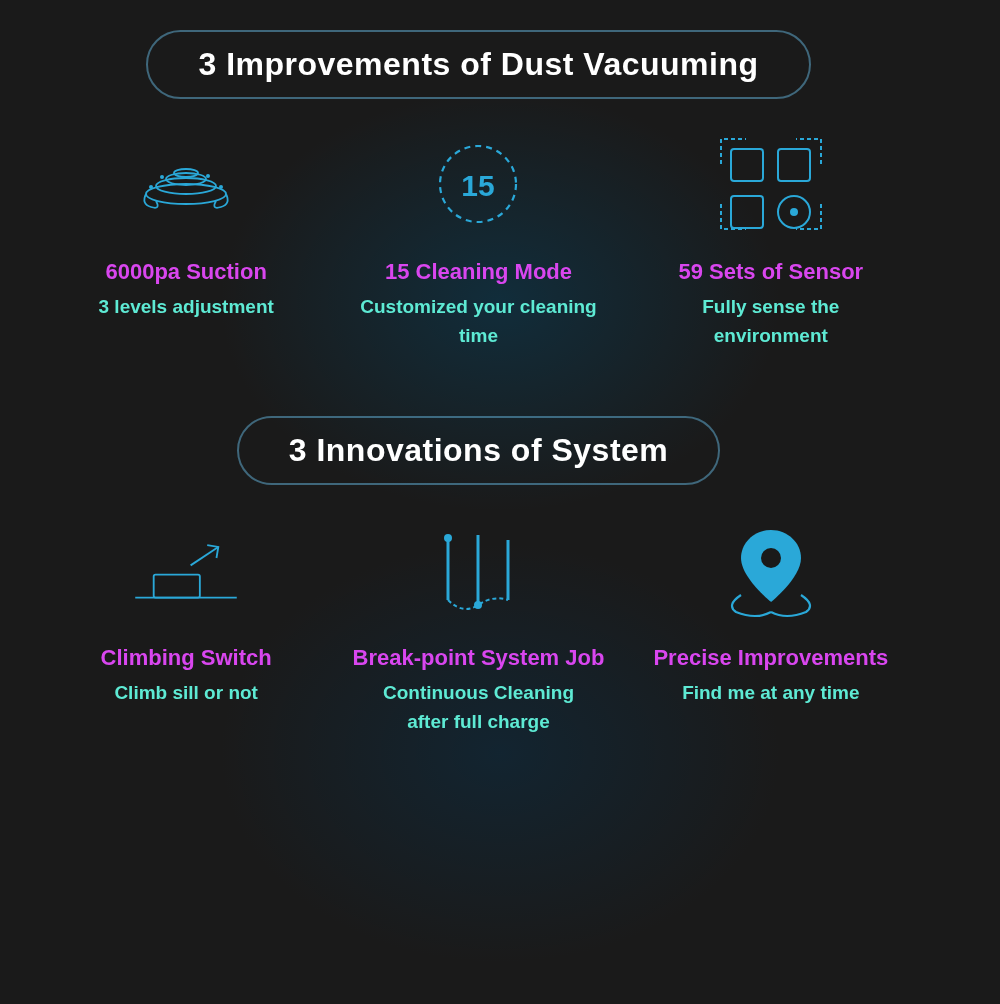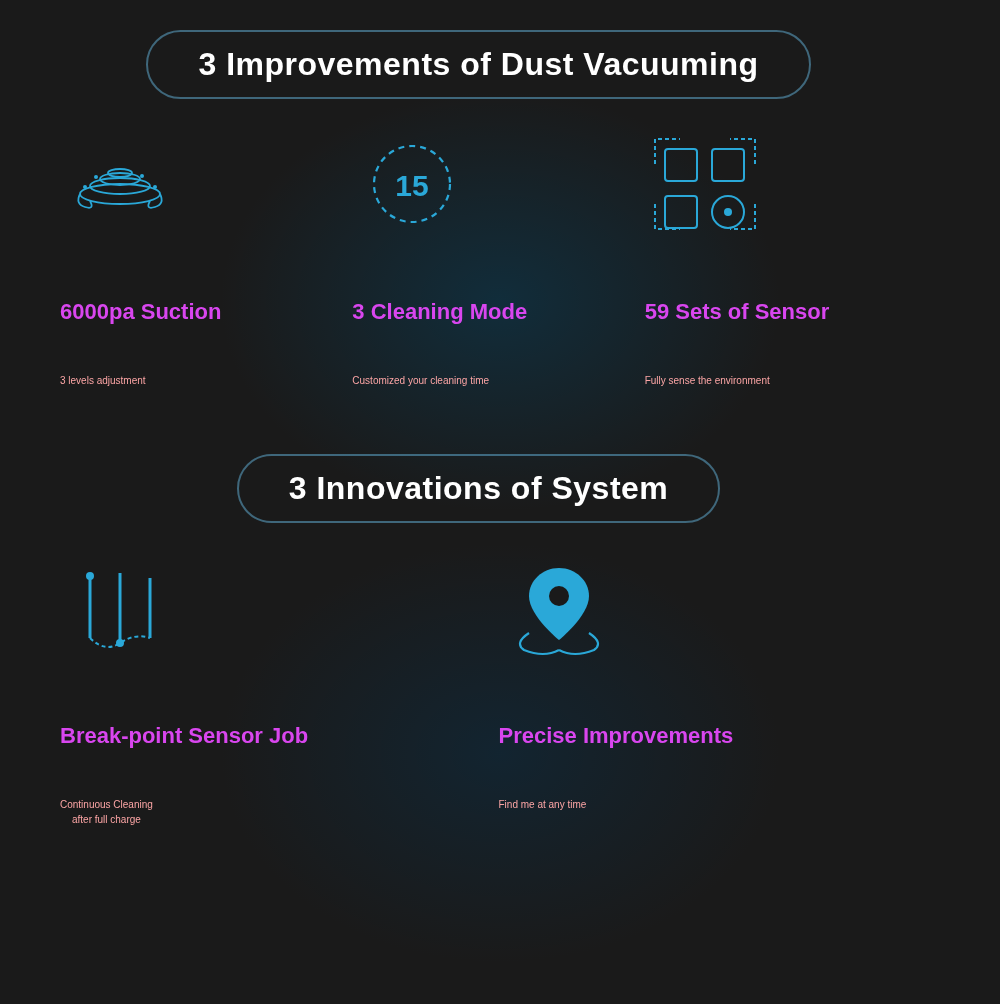--- a/index.html
+++ b/index.html
@@ -57,46 +57,45 @@
       align-items: flex-start;
       gap: 0;
       width: 100%;
       margin-top: 30px;
     }
 
     .feature-item {
       flex: 1;
       display: flex;
       flex-direction: column;
-      align-items: flex-start;
+      align-items: center;
       text-align: center;
       padding: 0 20px;
-      gap: 40px;
     }
 
     .icon-wrapper {
       width: 120px;
       height: 110px;
       display: flex;
       align-items: center;
       justify-content: center;
       margin-bottom: 20px;
     }
 
     .feature-title {
       color: #d946ef;
       font-size: 22px;
       font-weight: 700;
       margin-bottom: 8px;
     }
 
     .feature-subtitle {
-      color: #fca5a5;
-      font-size: 10px;
-      font-weight: 400;
+      color: #5eead4;
+      font-size: 19px;
+      font-weight: 700;
       line-height: 1.5;
     }
 
     .section-divider {
       height: 50px;
     }
 
     
     svg {
       fill: none;
@@ -139,21 +138,21 @@
 
     <div class="feature-item">
       <div class="icon-wrapper">
         <svg width="100" height="100" viewBox="0 0 100 100" stroke="#2aa8d8" stroke-width="2.2" fill="none">
 
           <circle cx="50" cy="50" r="38" stroke="#2aa8d8" stroke-width="2.2" stroke-dasharray="6 5"></circle>
 
           <text x="50" y="62" text-anchor="middle" font-size="30" font-weight="700" fill="#2aa8d8" stroke="none" font-family="Arial">15</text>
         </svg>
       </div>
-      <div class="feature-title">3 Cleaning Mode</div>
+      <div class="feature-title">15 Cleaning Mode</div>
       <div class="feature-subtitle">Customized your cleaning time</div>
     </div>
 
     <div class="feature-item">
       <div class="icon-wrapper">
         <svg width="110" height="100" viewBox="0 0 110 100" stroke="#2aa8d8" stroke-width="2.2" fill="none">
 
           <rect x="15" y="15" width="32" height="32" rx="3" stroke="#2aa8d8" stroke-width="2"></rect>
 
           <rect x="62" y="15" width="32" height="32" rx="3" stroke="#2aa8d8" stroke-width="2"></rect>
@@ -176,39 +175,54 @@
   </div>
 
   <div class="section-divider"></div>
 
   <div class="section-badge" style="margin-top:16px;">
     <span>3 Innovations of System</span>
   </div>
 
   <div class="feature-grid">
 
+    <div class="feature-item">
+      <div class="icon-wrapper">
+        <svg width="130" height="90" viewBox="0 0 130 90" stroke="#2aa8d8" stroke-width="2.2" fill="none">
+
+          <line x1="10" y1="75" x2="120" y2="75" stroke="#2aa8d8" stroke-width="2"></line>
+
+          <rect x="30" y="50" width="50" height="25" rx="2" stroke="#2aa8d8" stroke-width="2"></rect>
+
+          <line x1="70" y1="40" x2="100" y2="20" stroke="#2aa8d8" stroke-width="2"></line>
+          <polyline points="88,18 100,20 98,32" stroke="#2aa8d8" stroke-width="2" fill="none"></polyline>
+        </svg>
+      </div>
+      <div class="feature-title">Climbing Switch</div>
+      <div class="feature-subtitle">Climb sill or not</div>
+    </div>
 
     <div class="feature-item">
       <div class="icon-wrapper">
         <svg width="110" height="100" viewBox="0 0 110 100" stroke="#2aa8d8" stroke-width="2.2" fill="none">
 
           <path d="M25 20 Q25 50 25 80" stroke="#2aa8d8" stroke-width="3" fill="none"></path>
 
           <path d="M55 15 Q55 50 55 85" stroke="#2aa8d8" stroke-width="3" fill="none"></path>
 
           <path d="M85 20 Q85 50 85 80" stroke="#2aa8d8" stroke-width="3" fill="none"></path>
 
           <circle cx="25" cy="18" r="4" fill="#2aa8d8" stroke="none"></circle>
 
           <path d="M25 80 Q40 95 55 85 Q70 75 85 80" stroke="#2aa8d8" stroke-width="2" stroke-dasharray="4 3" fill="none"></path>
 
           <circle cx="55" cy="85" r="4" fill="#2aa8d8" stroke="none"></circle>
         </svg>
       </div>
-      <div class="feature-title">Break-point Sensor Job</div>
+      <div class="feature-title">Break-point System Job</div>
       <div class="feature-subtitle" style="white-space:pre-line;">Continuous Cleaning
 after full charge</div>
     </div>
 
     <div class="feature-item">
       <div class="icon-wrapper">
         <svg width="110" height="100" viewBox="0 0 110 100" fill="none">
 
           <path d="M55 10 C38 10 25 23 25 38 C25 58 55 82 55 82 C55 82 85 58 85 38 C85 23 72 10 55 10 Z" fill="#2aa8d8" stroke="none"></path>
           <circle cx="55" cy="38" r="10" fill="#1a1a1a" stroke="none"></circle>

